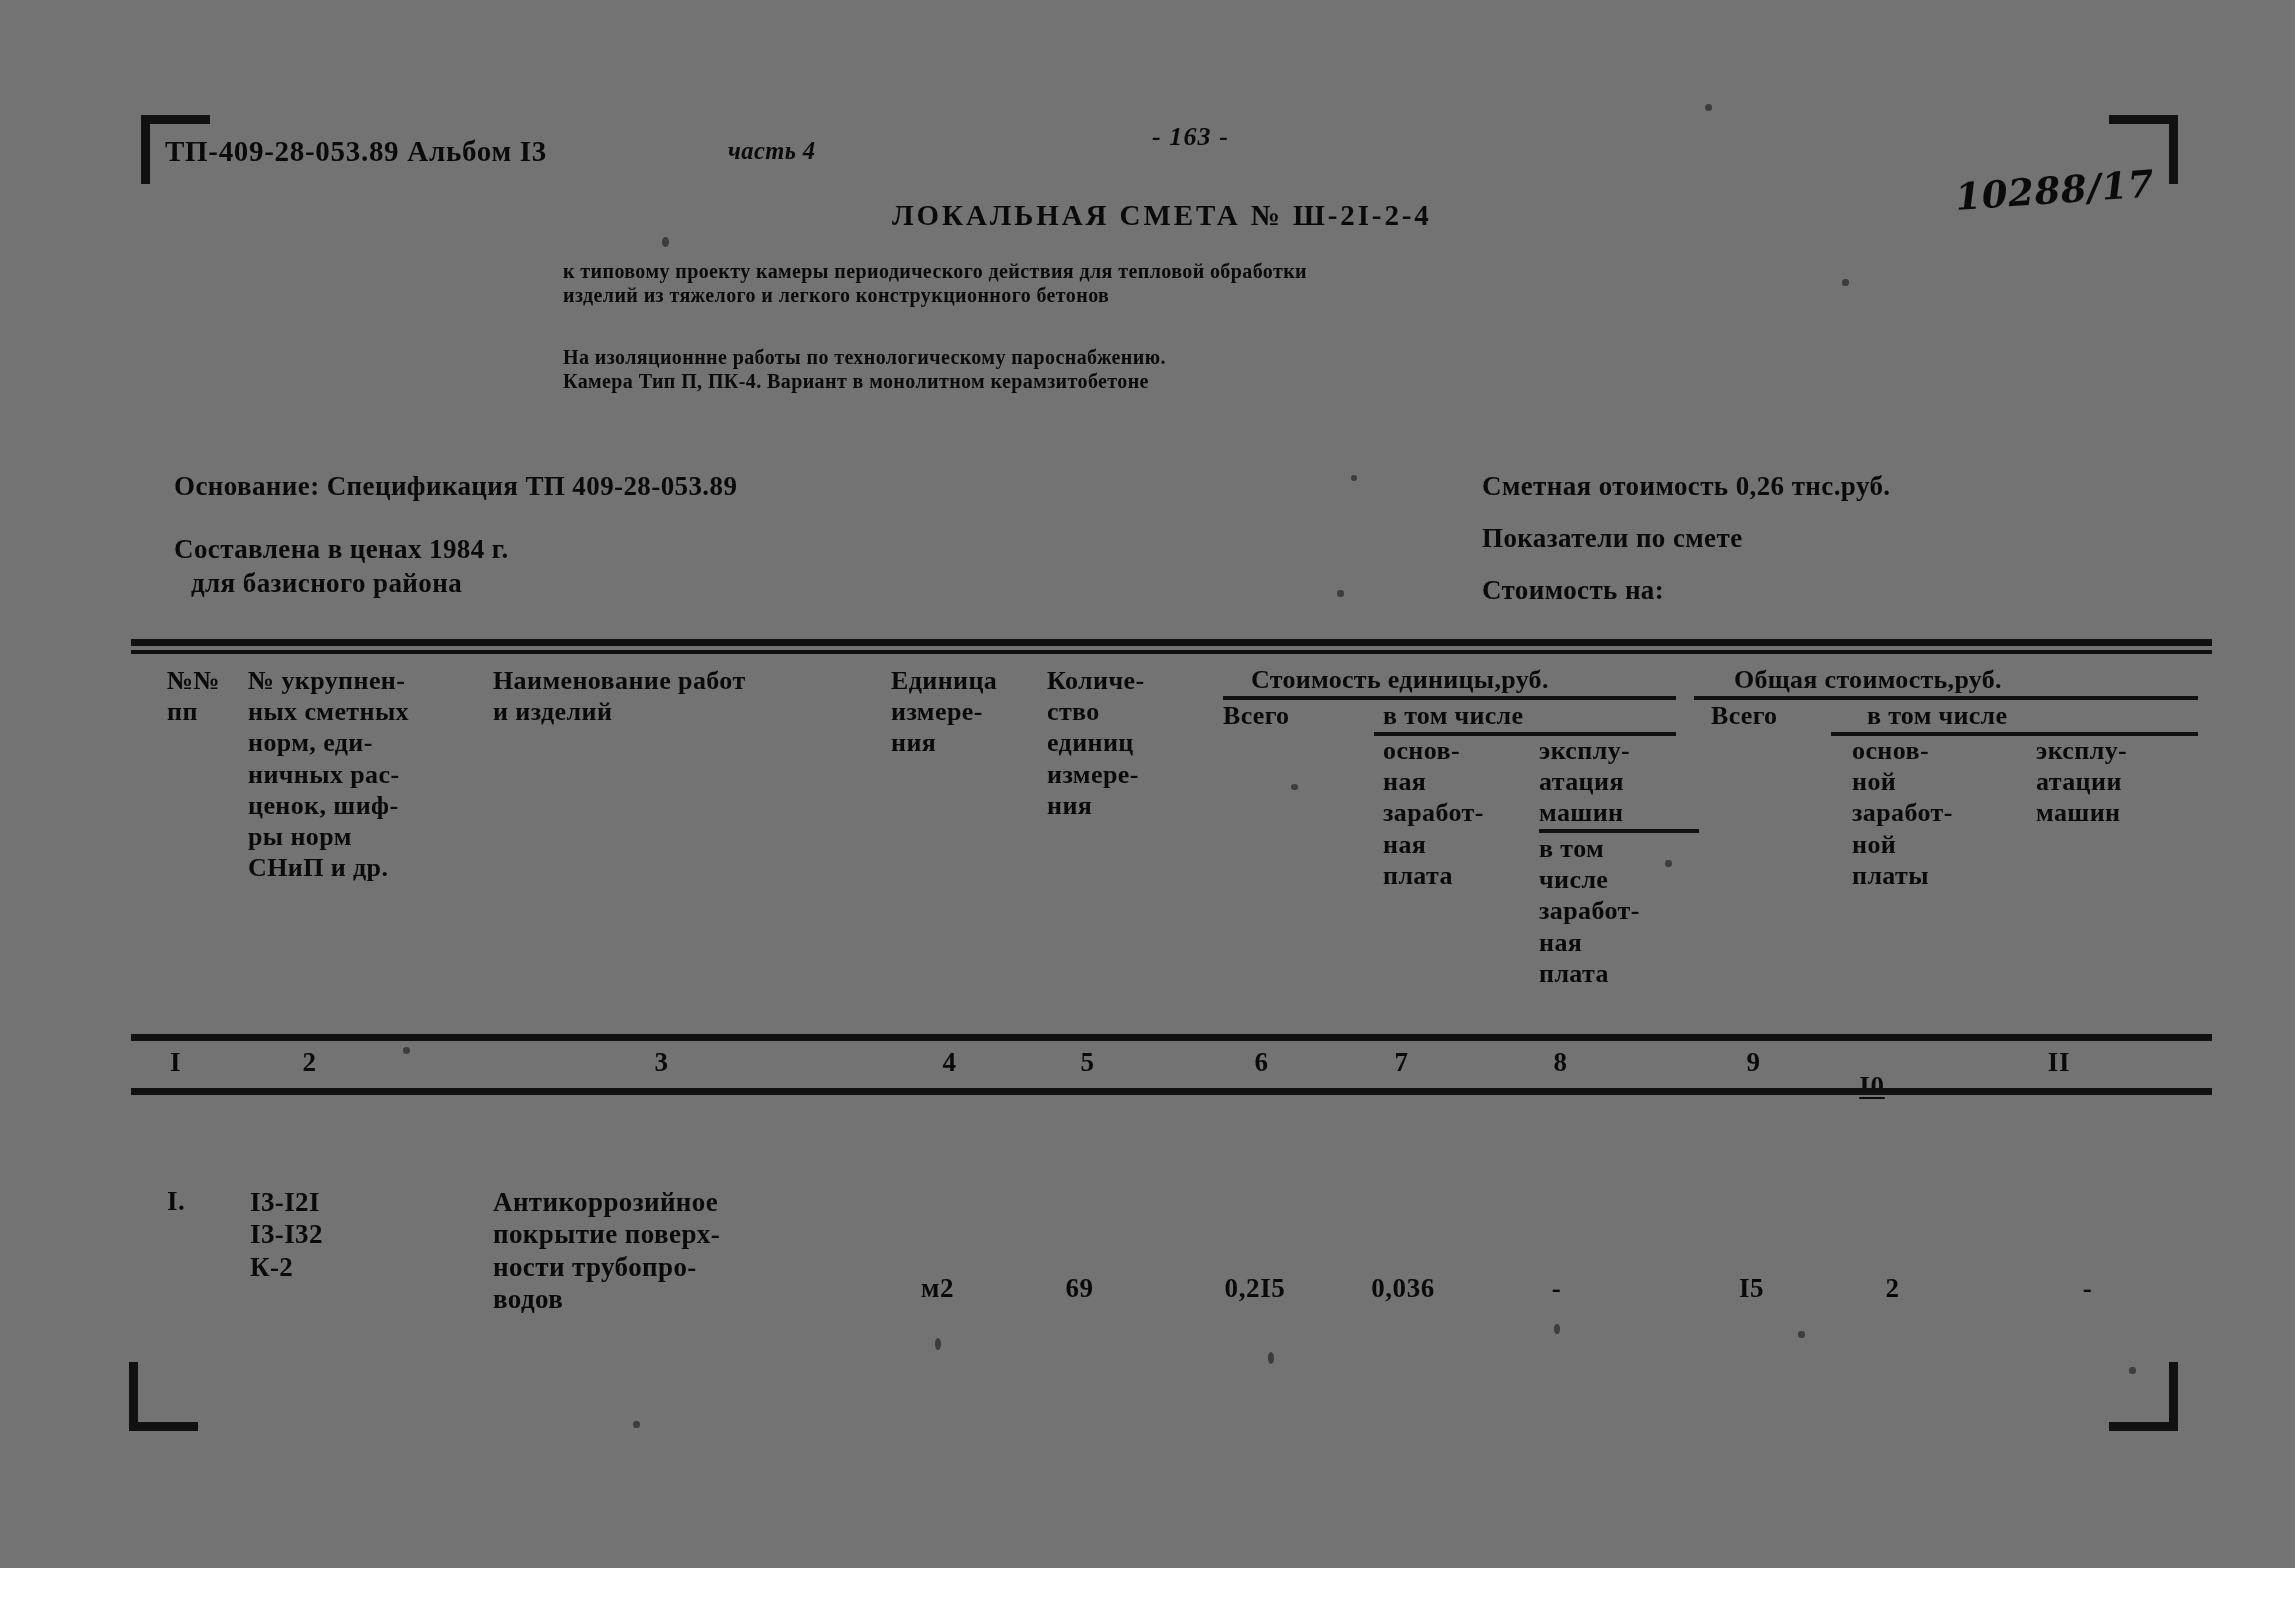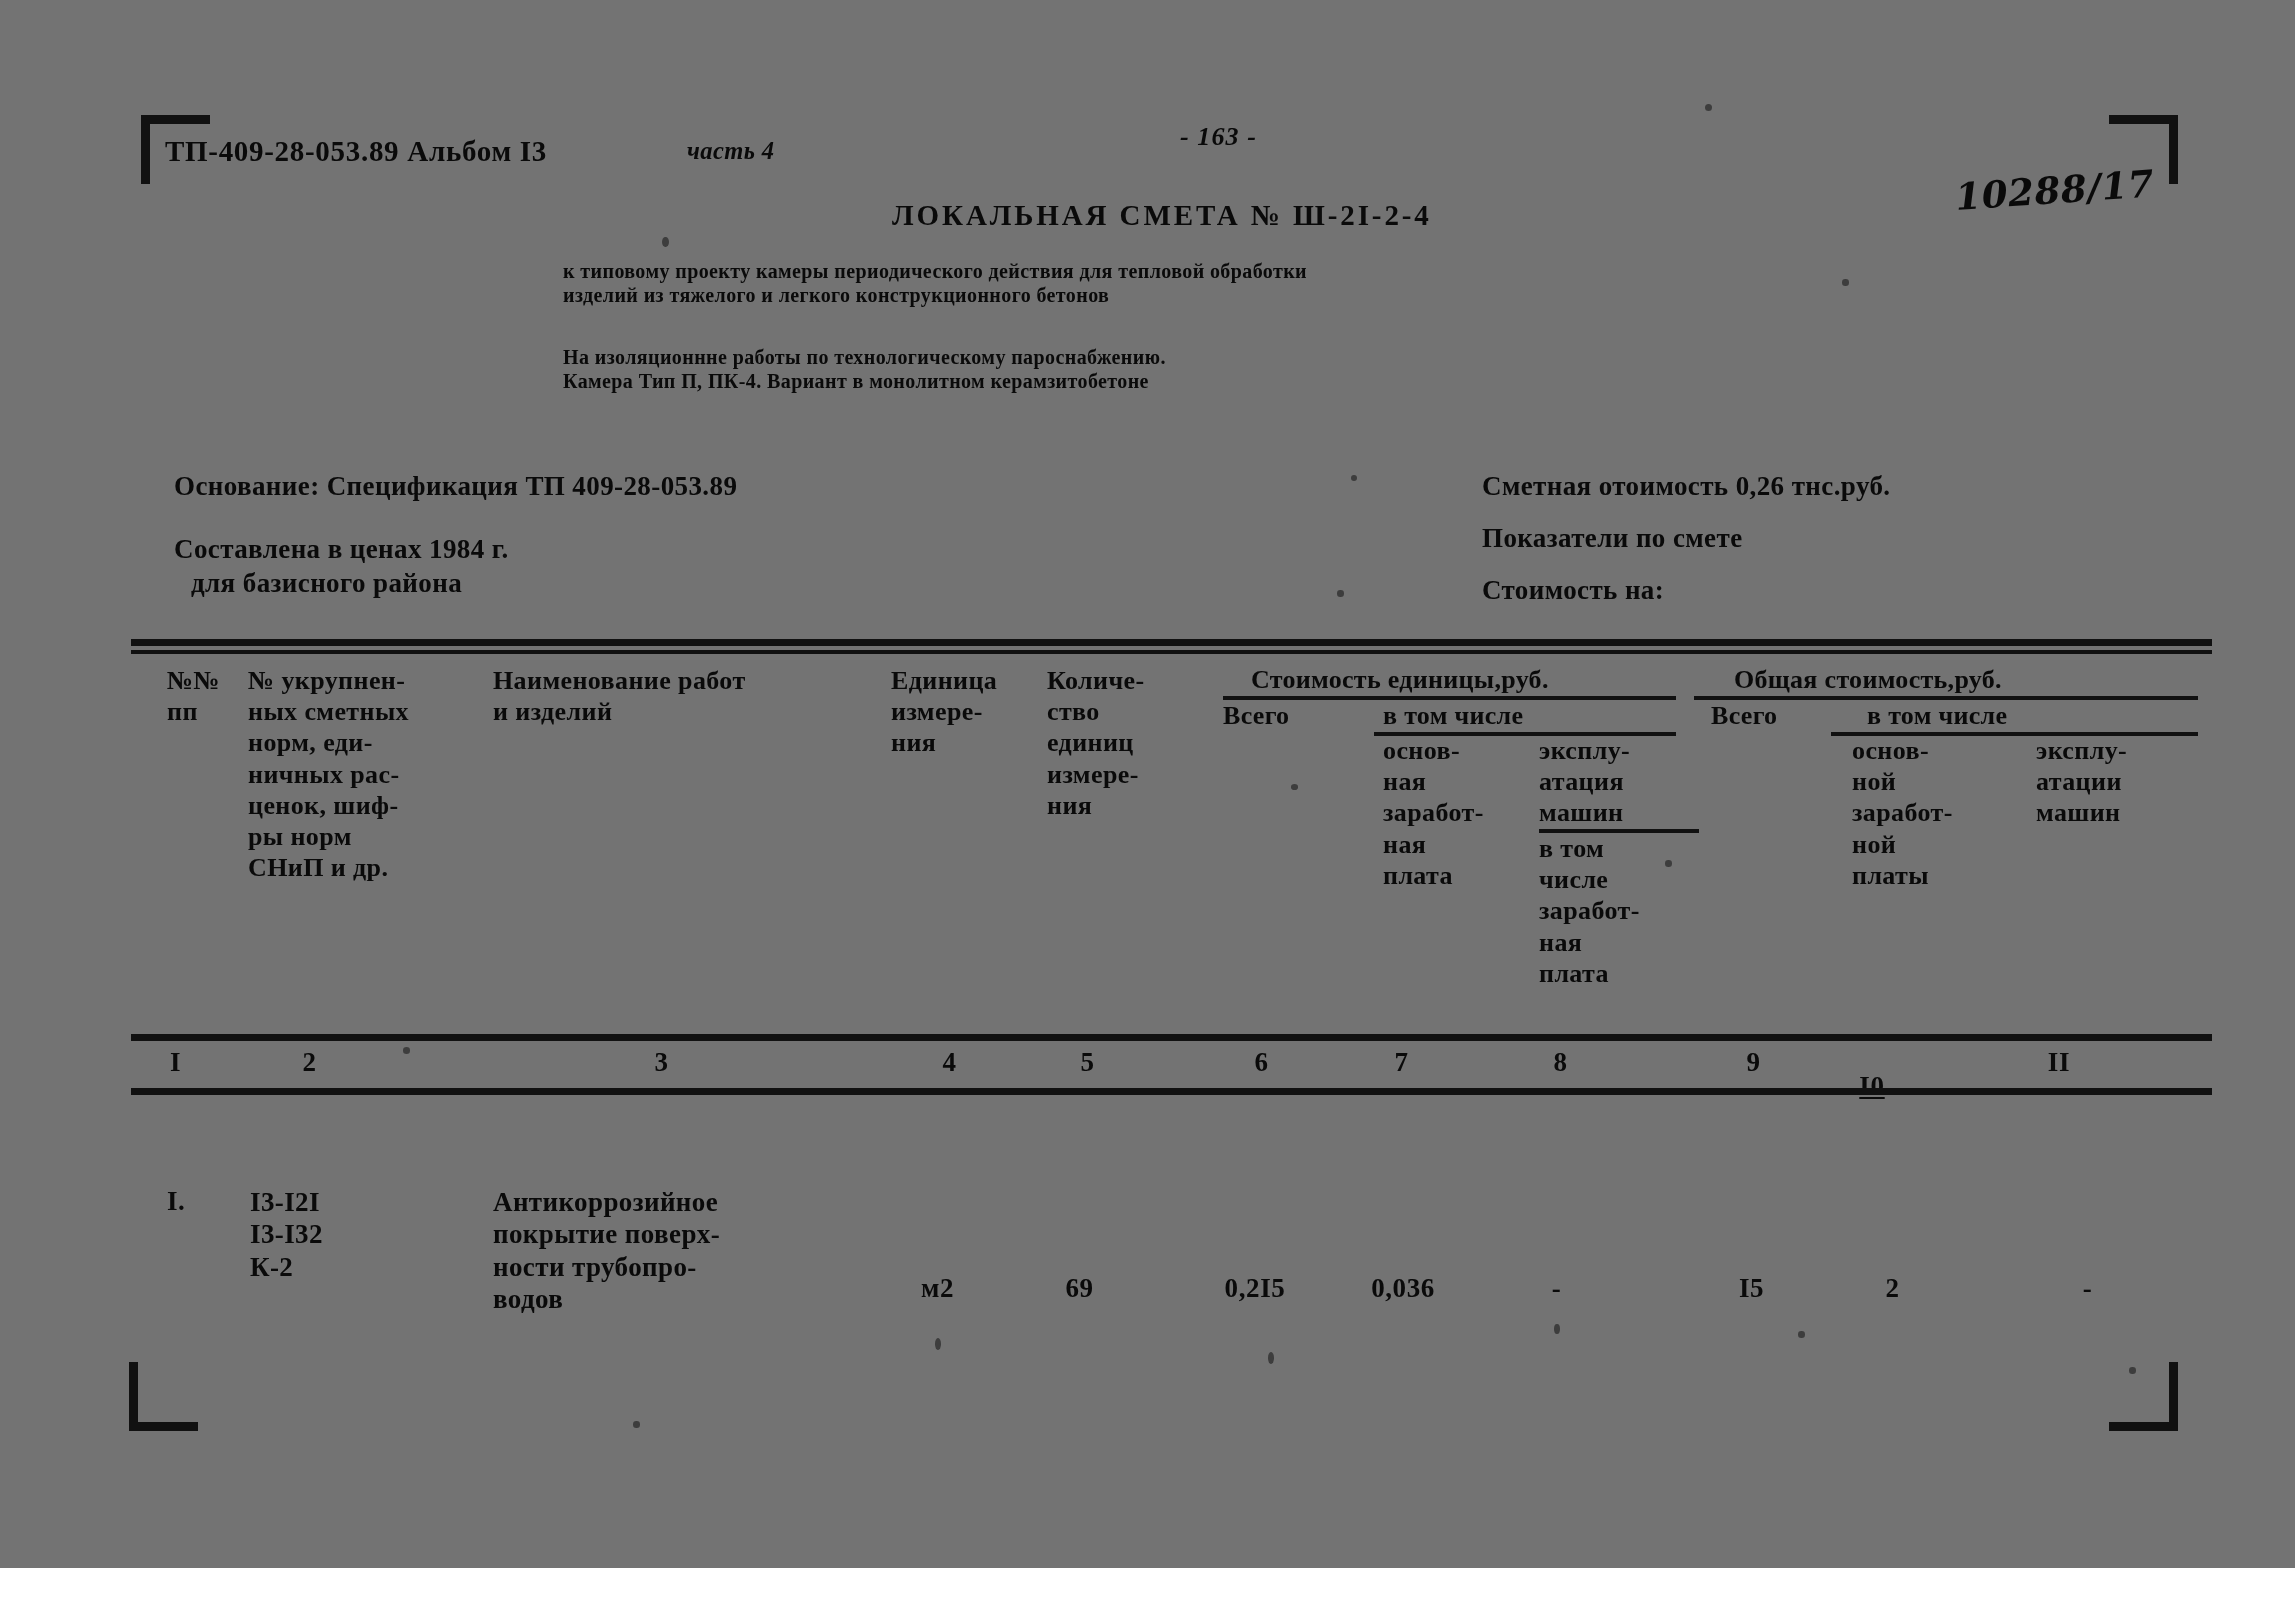--- a/index.html
+++ b/index.html
@@ -100,23 +100,23 @@
   <div class="corner bl" style="left:129px; bottom:137px;">
     <i class="h"></i>
       <i class="v"></i>
   </div>
   <div class="corner br" style="right:117px; bottom:137px;">
     <i class="h"></i>
       <i class="v"></i>
   </div>
 
   <div class="t s-doccode" style="left:165px; top:134px;">ТП-409-28-053.89 Альбом I3</div>
-  <div class="t s-part" style="left:687px; top:137px;">часть 4</div>
-
-  <div class="t s-pageno" style="left:1180px; top:122px;text-align:center;">- 163 -</div>
+  <div class="t s-part" style="left:728px; top:137px;">часть 4</div>
+
+  <div class="t s-pageno" style="left:1152px; top:122px;text-align:center;">- 163 -</div>
 
   <div class="t s-hand" style="left:1957px; top:176px;">10288/17</div>
 
   <div class="t s-title" style="left:892px; top:198px;">ЛОКАЛЬНАЯ СМЕТА № Ш-2I-2-4</div>
 
   <div class="blk" style="left:563px; top:259px;">
     <div class="ln s-sub">к типовому проекту камеры периодического действия для тепловой обработки</div>
     <div class="ln s-sub">изделий из тяжелого и легкого конструкционного бетонов</div>
   </div>
 

